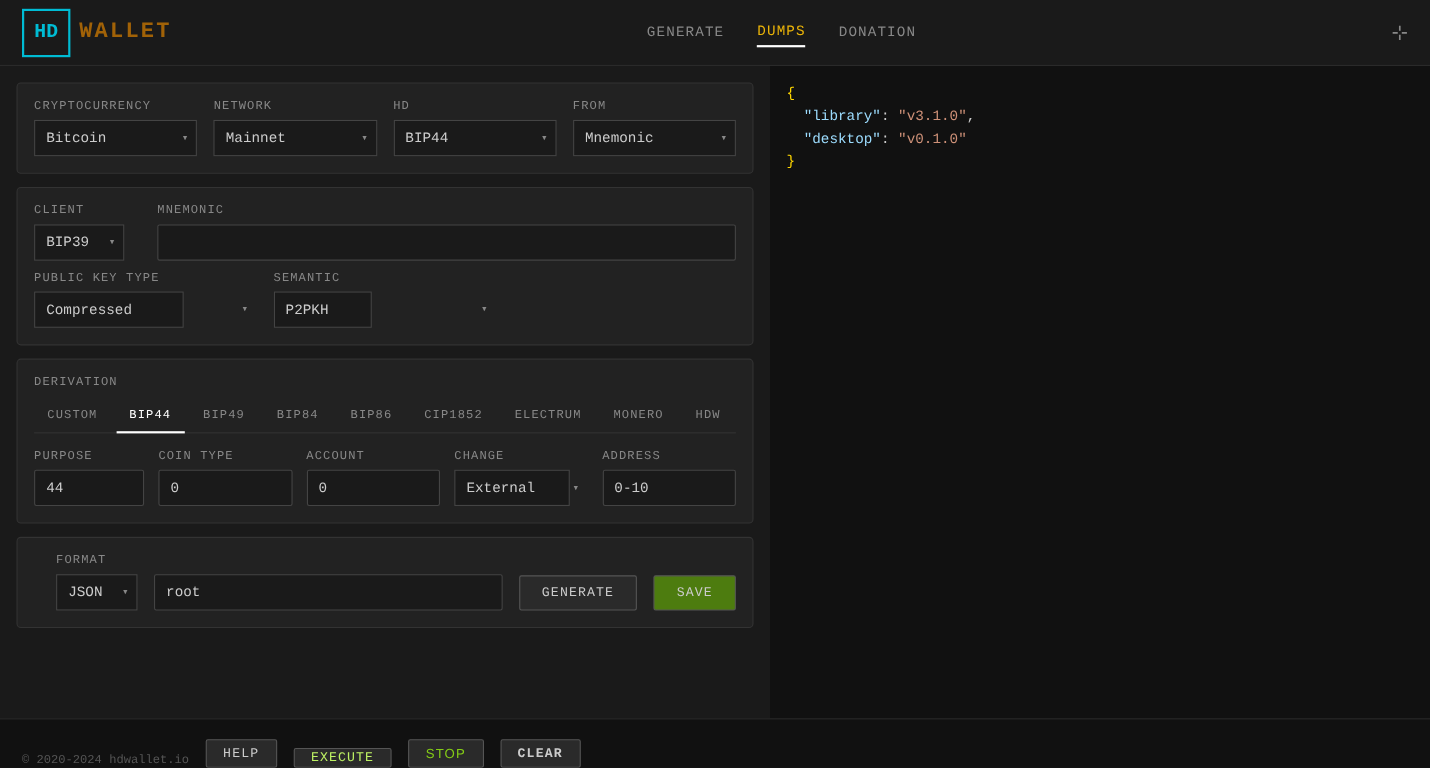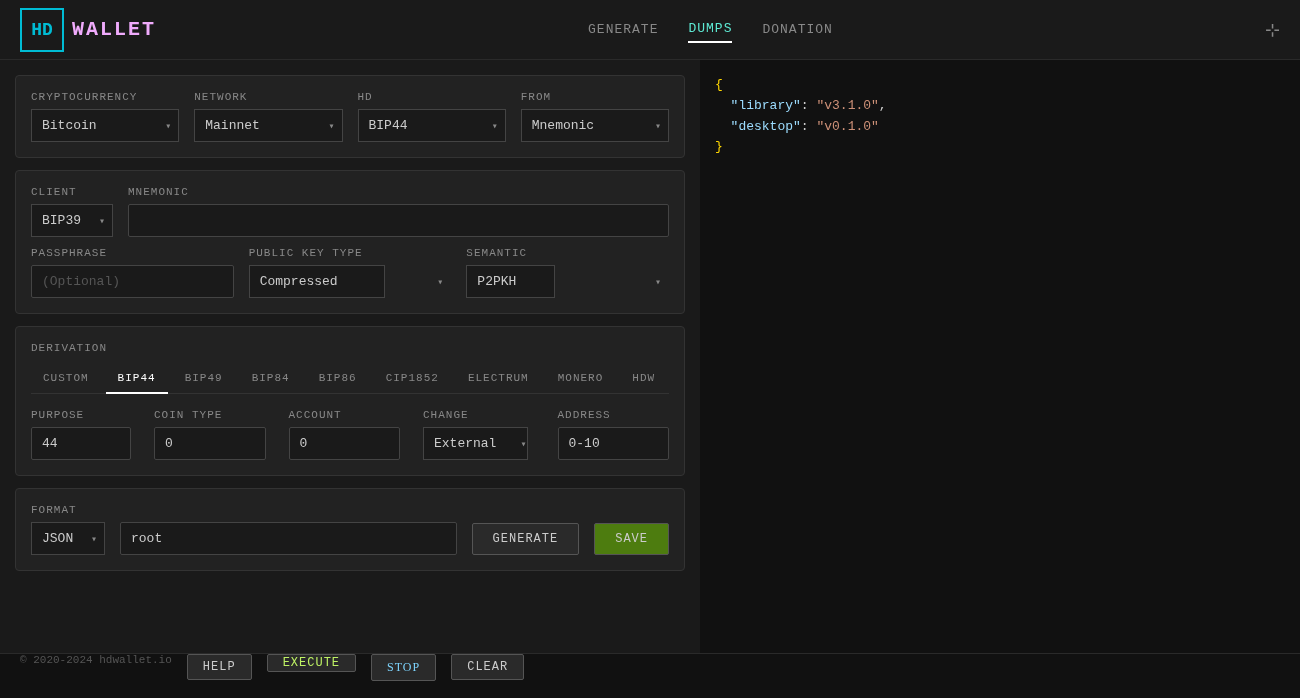--- a/index.html
+++ b/index.html
@@ -39,40 +39,40 @@
       justify-content: center;
       margin-right: 8px;
       position: relative;
     }
     .logo-hd {
       color: #00bcd4;
       font-size: 18px;
       font-weight: bold;
     }
     .logo-wallet {
-      color: #f0abfc;
+      color: #a16207;
       font-size: 20px;
       font-weight: bold;
       letter-spacing: 2px;
     }
     .nav {
       display: flex;
       gap: 30px;
       align-items: center;
     }
     .nav-item {
       color: #888;
       text-transform: uppercase;
       letter-spacing: 1px;
       font-size: 13px;
       cursor: pointer;
       padding: 5px 0;
     }
     .nav-item.active {
-      color: #5eead4;
+      color: #eab308;
       border-bottom: 2px solid #fff;
     }
     .external-icon {
       margin-left: auto;
       color: #888;
       cursor: pointer;
       font-size: 18px;
     }
 
     
@@ -179,21 +179,21 @@
       display: grid;
       grid-template-columns: 1fr 1fr 1fr 1fr;
       gap: 15px;
     }
     .crypto-row .select-wrapper select { width: 100%; }
     .crypto-row .field { flex: 1; }
 
     
     .client-mnemonic {
       display: flex;
-      gap: 15px;
+      gap: 30px;
       align-items: flex-end;
     }
     .client-field { flex-shrink: 0; }
     .mnemonic-field { flex: 1; }
 
     
     .pass-row {
       display: grid;
       grid-template-columns: 1fr 1fr 1fr;
       gap: 15px;
@@ -219,30 +219,30 @@
     }
     .tab.active {
       color: #fff;
       border-bottom: 2px solid #fff;
     }
 
     
     .deriv-row {
       display: grid;
       grid-template-columns: 100px 1fr 1fr 1fr 1fr;
-      gap: 23px;
+      gap: 13px;
     }
 
     
     .format-row {
       display: flex;
       gap: 15px;
       align-items: flex-end;
     }
-    .format-field { flex-shrink: 0; }
+    .format-field { flex-shrink: 0; margin-left: 20px; }
     .exclude-field { flex: 1; }
 
     
     .btn {
       padding: 8px 20px;
       border: none;
       font-family: 'Courier New', monospace;
       font-size: 12px;
       text-transform: uppercase;
       letter-spacing: 1px;
@@ -259,21 +259,21 @@
       color: #ccc;
       border: 1px solid #555;
     }
 
     
     .footer {
       height: 45px;
       background: #111;
       border-top: 1px solid #2a2a2a;
       display: flex;
-      align-items: flex-start;
+      align-items: flex-end;
       padding: 0 20px;
       gap: 15px;
       flex-shrink: 0;
     }
     .footer-copy {
       color: #555;
       font-size: 11px;
     }
     .footer-help {
       background: #2a2a2a;
@@ -305,41 +305,42 @@
       padding: 1px 15px;
       font-family: 'Courier New', monospace;
       font-size: 12px;
       text-transform: uppercase;
       letter-spacing: 1px;
       cursor: pointer;
       border-radius: 2px;
     }
     .btn-stop {
       background: #2a2a2a;
-      color: #7dd3fc;
+      color: #84cc16;
       border: 1px solid #555;
       padding: 5px 15px;
-      font-family: Liberation Serif, serif;
+      font-family: Liberation Sans, sans-serif;
       font-size: 12px;
       text-transform: uppercase;
       letter-spacing: 1px;
       cursor: pointer;
       border-radius: 2px;
     }
     .btn-clear {
       background: #2a2a2a;
       color: #ccc;
       border: 1px solid #555;
       padding: 5px 15px;
       font-family: 'Courier New', monospace;
       font-size: 12px;
       text-transform: uppercase;
       letter-spacing: 1px;
       cursor: pointer;
       border-radius: 2px;
+      font-weight: bold;
     }
 
     
     .json-output {
       color: #ccc;
       line-height: 1.6;
     }
     .json-key { color: #9cdcfe; }
     .json-value { color: #ce9178; }
     .json-brace { color: #ffd700; }
@@ -428,24 +429,20 @@
           </div>
         </div>
         <div class="field mnemonic-field">
           <span class="field-label">Mnemonic</span>
           <input type="text" placeholder="" style="">
         </div>
       </div>
 
       <div class="pass-row">
         <div class="field">
-          <span class="field-label">Passphrase</span>
-          <input type="text" placeholder="(Optional)" style="">
-        </div>
-        <div class="field">
           <span class="field-label">Public Key Type</span>
           <div class="select-wrapper">
             <select>
               <option>Compressed</option>
               <option>Uncompressed</option>
             </select>
             <span class="chevron">▾</span>
           </div>
         </div>
         <div class="field">

